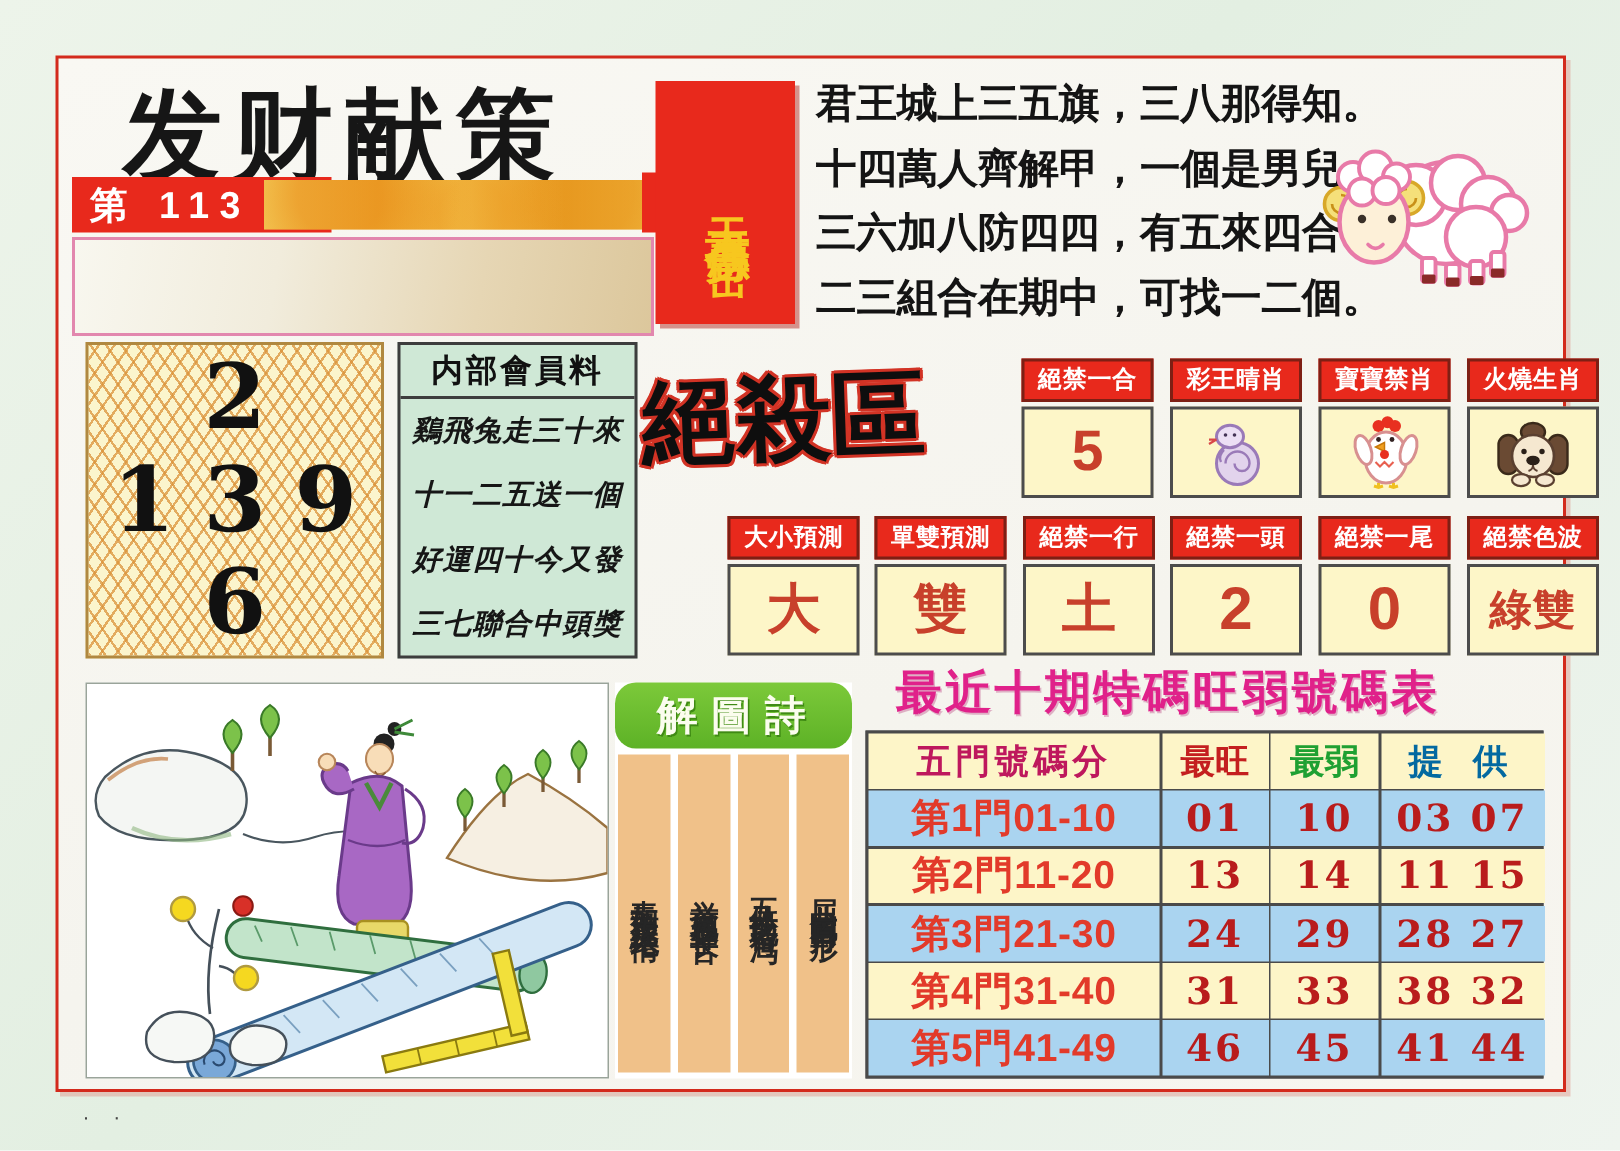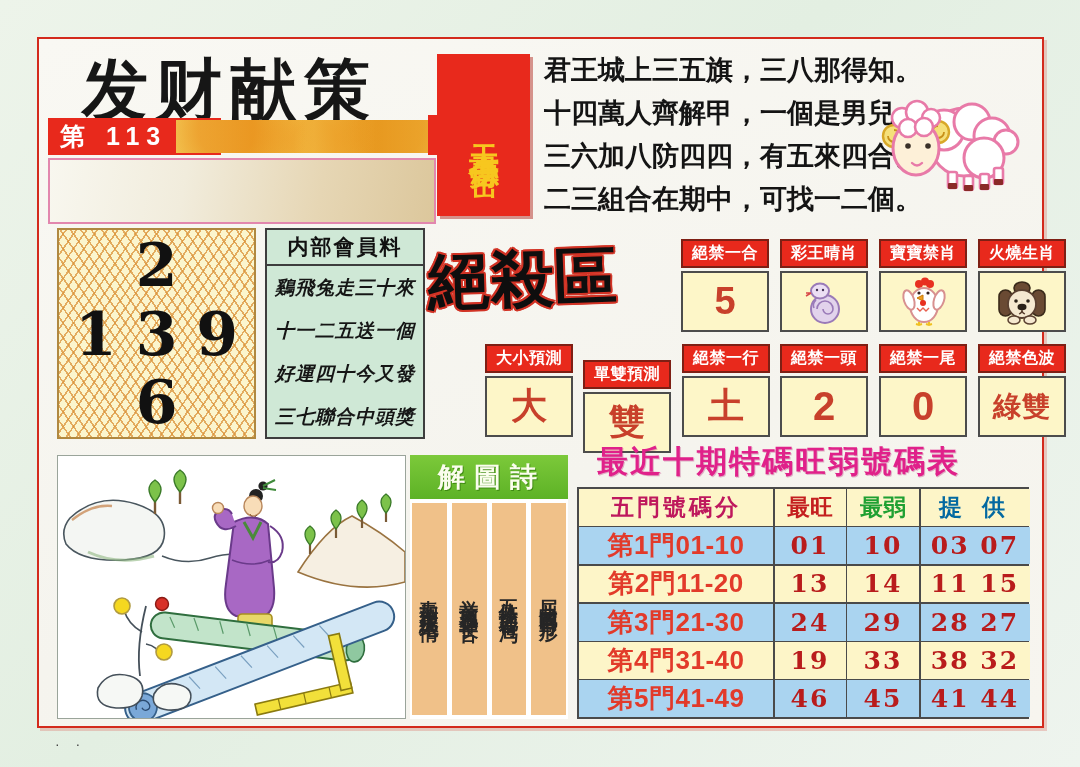--- a/index.html
+++ b/index.html
@@ -118,21 +118,21 @@
     background:#fff;border:1px solid #9aa49a;box-sizing:border-box;
   }
   .pic-poem{
     position:absolute;left:410px;top:455px;width:158px;height:264px;
     background:#fff;box-sizing:border-box;
   }
   .pic-poem-header{
     height:44px;background:linear-gradient(#7cc93a,#5db226);
     display:flex;align-items:center;justify-content:center;
     color:#fbfdee;font-size:27px;font-weight:800;letter-spacing:9px;
-    text-shadow:1px 1px 0 #3f8a14;padding-left:6px;box-sizing:border-box;
+    text-shadow:1px 1px 0 #3f8a14;padding-left:6px;box-sizing:border-box;border-radius:14px;
   }
   .pic-poem-cols{
     height:212px;display:flex;flex-direction:row-reverse;gap:5px;padding:4px 2px;
   }
   .pic-poem-col{
     flex:1;background:#f0c189;display:flex;align-items:center;justify-content:center;
     writing-mode:vertical-rl;text-orientation:upright;
     font-size:19px;font-weight:700;color:#262626;line-height:1;letter-spacing:4px;
   }
   
@@ -303,21 +303,21 @@
       </svg>
     </div>
   </div>
 
   <div class="cell" style="left:440px;top:344px;">
     <div class="cell-header">大小預測</div>
     <div class="cell-value">
         <span class="v-char">大</span>
       </div>
   </div>
-  <div class="cell" style="left:538px;top:360px;border-radius:18px;">
+  <div class="cell" style="left:538px;top:344px;border-radius:18px;">
     <div class="cell-header">單雙預測</div>
     <div class="cell-value">
         <span class="v-char">雙</span>
       </div>
   </div>
   <div class="cell" style="left:637px;top:344px;">
     <div class="cell-header">絕禁一行</div>
     <div class="cell-value">
         <span class="v-char">土</span>
       </div>
@@ -431,21 +431,21 @@
     <div class="ht-cell rowB ht-num">13</div>
     <div class="ht-cell rowB ht-num">14</div>
     <div class="ht-cell rowB ht-num">11 15</div>
 
     <div class="ht-cell rowA ht-label">第3門21-30</div>
     <div class="ht-cell rowA ht-num">24</div>
     <div class="ht-cell rowA ht-num">29</div>
     <div class="ht-cell rowA ht-num">28 27</div>
 
     <div class="ht-cell rowB ht-label">第4門31-40</div>
-    <div class="ht-cell rowB ht-num">19</div>
+    <div class="ht-cell rowB ht-num">31</div>
     <div class="ht-cell rowB ht-num">33</div>
     <div class="ht-cell rowB ht-num">38 32</div>
 
     <div class="ht-cell rowA ht-label">第5門41-49</div>
     <div class="ht-cell rowA ht-num">46</div>
     <div class="ht-cell rowA ht-num">45</div>
     <div class="ht-cell rowA ht-num">41 44</div>
   </div>
 
   <div class="footer-marks">· ·</div>

